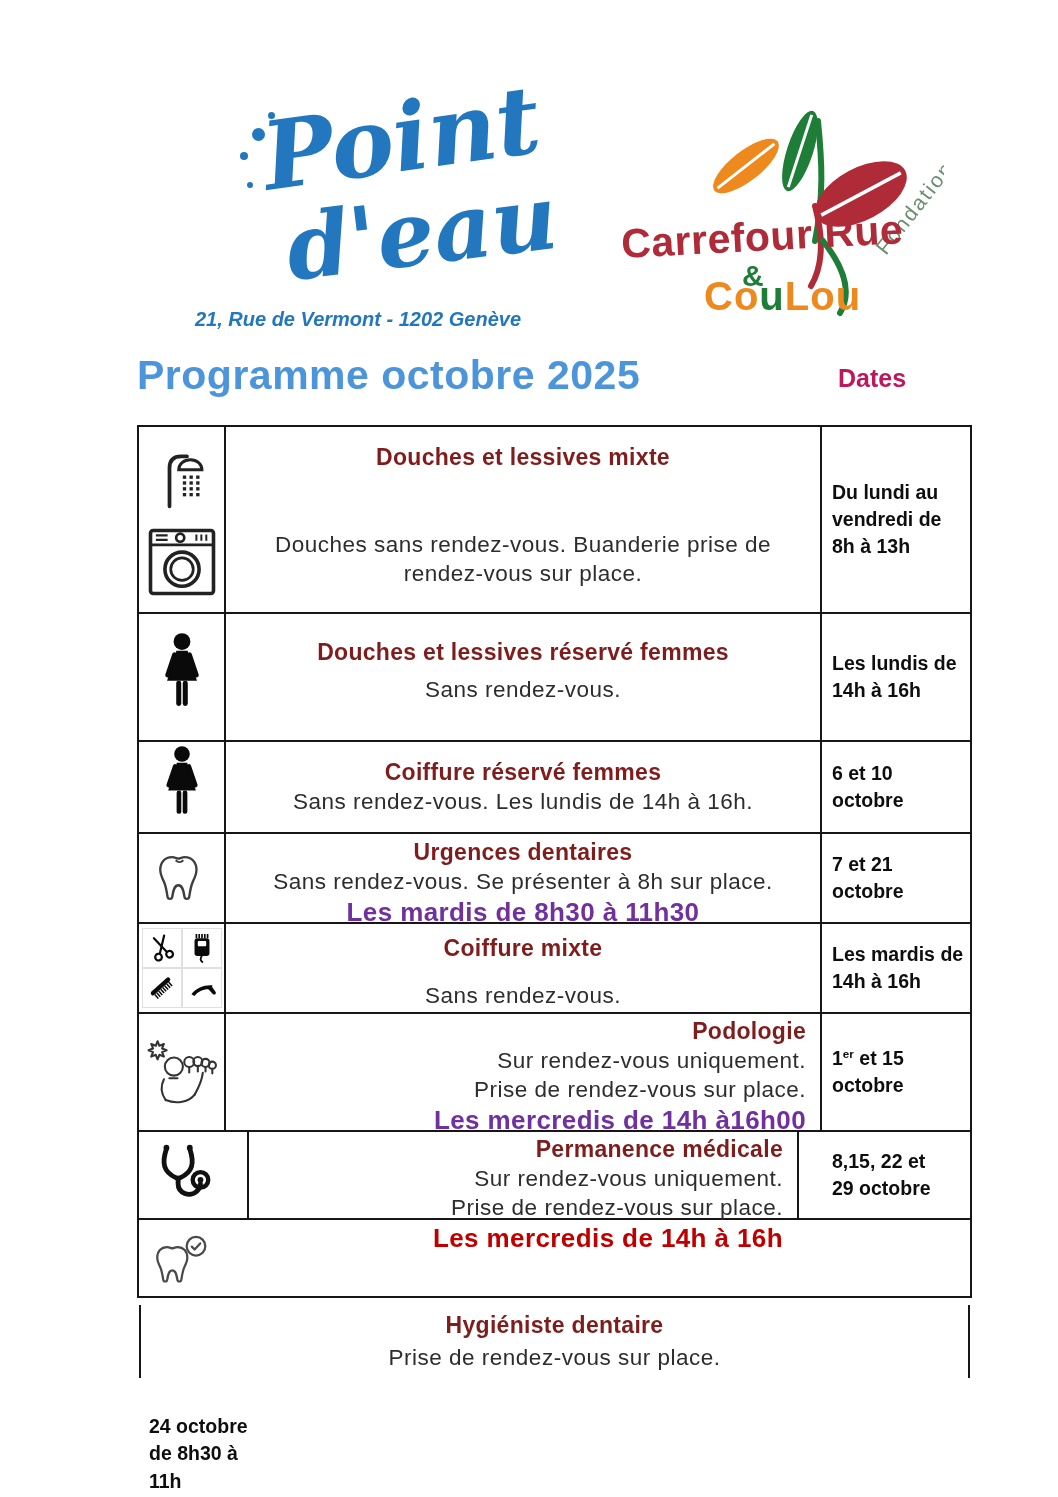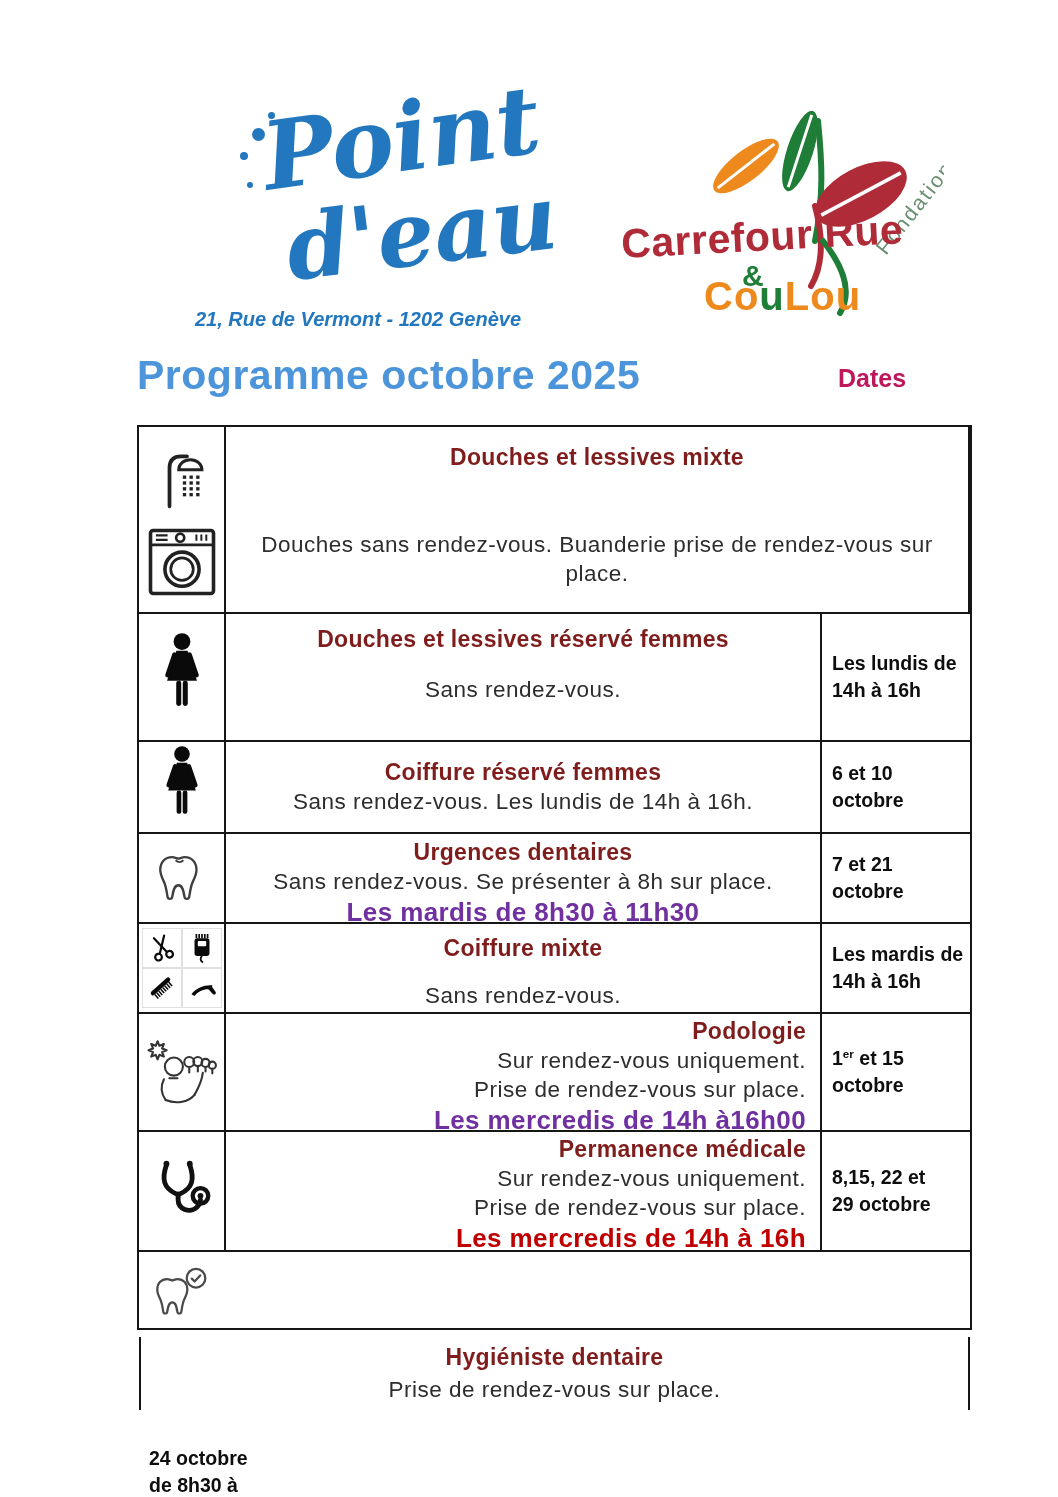--- a/index.html
+++ b/index.html
@@ -45,24 +45,24 @@
   .date-cell{width:148px;flex:0 0 148px;display:flex;flex-direction:column;justify-content:center;
              box-sizing:border-box;padding:2px 4px 2px 10px;}
   .rtitle{font-size:23px;font-weight:700;color:#7f1d1d;letter-spacing:.3px;line-height:1.25;}
   .rbody{font-size:22.5px;color:#2d2d2d;letter-spacing:.5px;line-height:1.3;}
   .rhl{font-size:26px;font-weight:700;letter-spacing:.4px;line-height:1.25;}
   .rdate{font-size:19.5px;font-weight:700;color:#0e0e0e;line-height:1.4;white-space:pre-line;}
   .rdate sup{font-size:.6em;vertical-align:super;text-align:right;}
   .grow{flex:1;}
 
   .r1{height:185px;} .r2{height:128px;} .r3{height:92px;} .r4{height:90px;}
-  .r5{height:90px;}  .r6{height:118px;} .r7{height:120px;} .r8{height:78px;flex-direction:column;}
+  .r5{height:90px;}  .r6{height:118px;} .r7{height:88px;gap:23px;} .r8{height:78px;flex-direction:column;}
 
   .r1 .desc-cell{padding-top:16px;padding-bottom:24px;}
-  .r2 .desc-cell{padding-top:11px;padding-bottom:36px;}
+  .r2 .desc-cell{padding-top:24px;padding-bottom:36px;}
   .r3 .desc-cell{justify-content:center;}
   .r4 .desc-cell{justify-content:space-evenly;padding-top:4px;padding-bottom:4px;}
   .r5 .desc-cell{padding-top:10px;padding-bottom:2px;}
   .r6 .desc-cell,.r7 .desc-cell{justify-content:space-evenly;padding-top:3px;padding-bottom:3px;align-items:flex-end;}
   .r8 .desc-cell{justify-content:center;gap:3px;}
   .r8 .date-cell{justify-content:flex-start;padding-top:7px;margin-top:28px;}
   .r1 .icon-cell{gap:16px;padding-top:14px;padding-bottom:10px;}
 
   
   .barber-grid{display:grid;grid-template-columns:40px 40px;grid-template-rows:40px 40px;}
@@ -137,20 +137,25 @@
           <circle cx="38" cy="13" r="4.5" fill="none" stroke="#222" stroke-width="3"></circle>
           <path d="M56 9.5 v7 M61.5 9.5 v7 M67 9.5 v7" stroke="#222" stroke-width="2.2"></path>
           <circle cx="40" cy="48" r="19" fill="none" stroke="#222" stroke-width="4"></circle>
           <circle cx="40" cy="48" r="12.5" fill="none" stroke="#222" stroke-width="3"></circle>
         </svg>
       </div>
       <div class="desc-cell">
         <div class="rtitle">Douches et lessives mixte</div>
         <div class="grow"></div>
         <div class="rbody">Douches sans rendez-vous. Buanderie prise de rendez-vous sur place.</div>
+      </div>
+      <div class="date-cell">
+        <div class="rdate">Du lundi au
+vendredi de
+8h à 13h</div>
       </div>
     </div>
 
     <div class="row r2">
       <div class="icon-cell">
         <svg width="56" height="92" viewBox="0 0 60 96" fill="#0a0a0a">
           <circle cx="30" cy="10" r="9"></circle>
           <path d="M24 20 h12 l10 32 h-32 z"></path>
           <line x1="22" y1="24" x2="14.5" y2="46" stroke="#0a0a0a" stroke-width="5" stroke-linecap="round"></line>
           <line x1="38" y1="24" x2="45.5" y2="46" stroke="#0a0a0a" stroke-width="5" stroke-linecap="round"></line>

